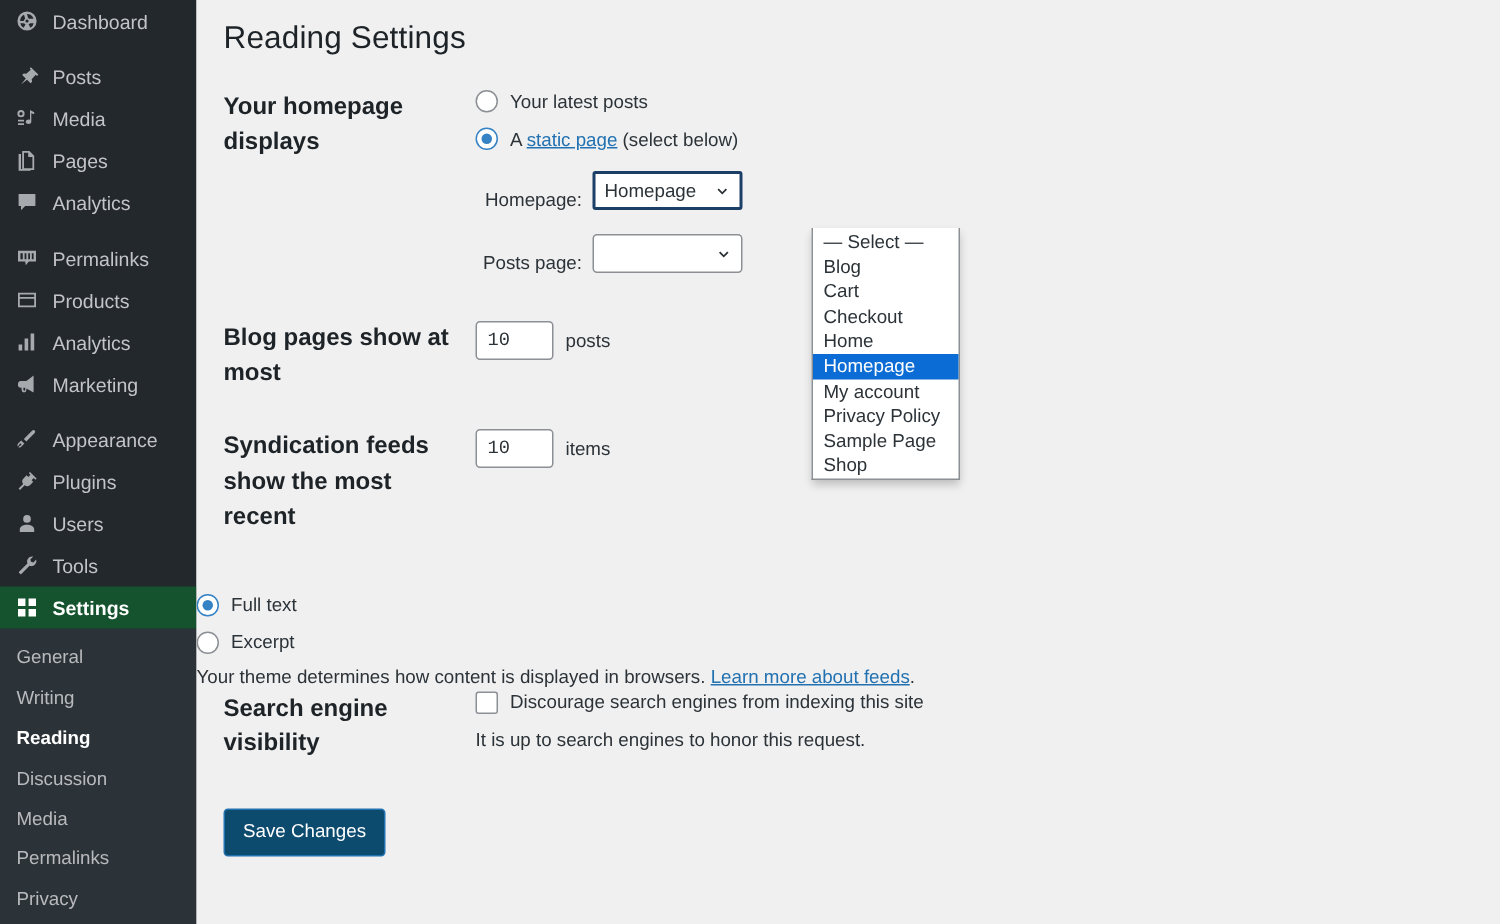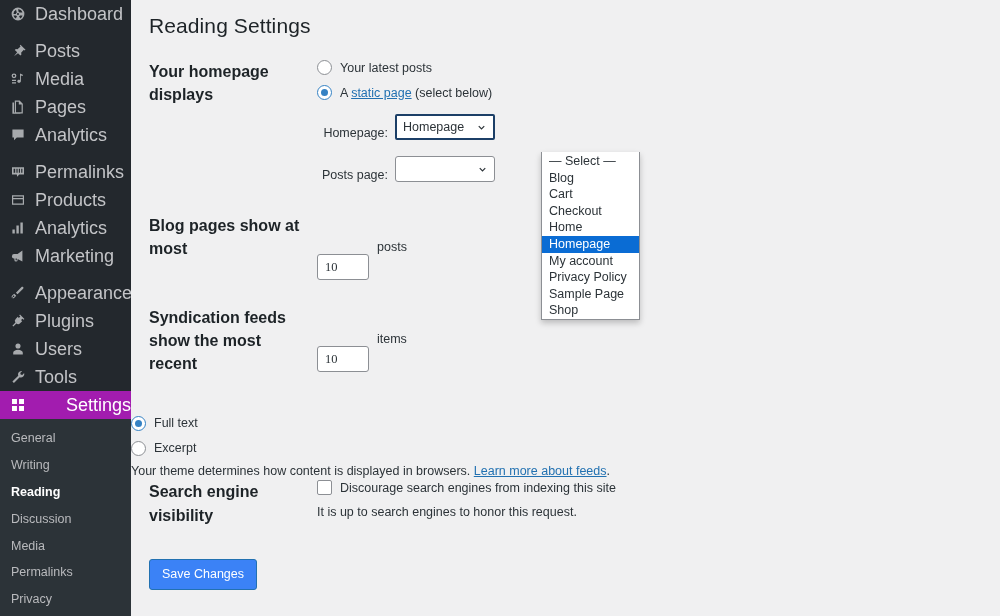--- a/index.html
+++ b/index.html
@@ -15,27 +15,27 @@
 
   
   #sidebar {
     width: 131px; height: 616px; flex: 0 0 131px;
     background: #23282d; color: #fff;
     position: relative; overflow: hidden;
   }
   .menu-item {
     display: flex; align-items: center;
     height: 28px; padding-left: 9px;
-    color: #c3c4c7; font-size: 18px;
+    color: #c3c4c7; font-size: 13px;
     line-height: 1; cursor: pointer; position: relative;
   }
   .menu-item .mi-label { padding-left: 8px; white-space: nowrap; }
   .menu-item.sep-top { margin-top: 9px; }
   .menu-item.current {
-    background: #a21caf; color: #fff; font-weight: 400; justify-content: space-between;
+    background: #14532d; color: #fff; font-weight: 700;
   }
   .menu-item.current .ico { color: #fff; }
   .menu-item.current::after {
     content: ""; position: absolute; right: -8px; top: 50%;
     margin-top: -8px; width: 0; height: 0;
     border-top: 8px solid transparent;
     border-bottom: 8px solid transparent;
     border-left: 8px solid #f0f0f1;
   }
   .ico {
@@ -131,32 +131,31 @@
     font-size: 12.5px; color: #2c3338;
     padding: 1px 0 1px 7px; line-height: 15px; height: 16.6px;
     white-space: nowrap; cursor: pointer;
   }
   .opt.selected { background: #0a6cd4; color: #fff; }
 
   .num-input {
     width: 52px; height: 26px; background: #fff;
     border: 1px solid #8c8f94; border-radius: 3px;
     font-size: 12.5px; color: #2c3338;
-    padding: 0 7px; font-family: Liberation Serif, serif;
+    padding: 0 7px; font-family: Liberation Mono, monospace;
     outline: none;
-    margin-top: 40px;
   }
   .inline-unit {
     font-size: 12.5px; color: #2c3338; margin-left: 8px;
   }
   .helper {
     font-size: 12.5px; color: #2c3338; line-height: 1.5; margin-top: 4px;
   }
   .btn-primary {
-    background: #3b82f6; border: 1px solid #2271b1; border-radius: 3px;
+    background: #0c4a6e; border: 1px solid #2271b1; border-radius: 3px;
     color: #fff; font-size: 12.5px; padding: 6px 12px;
     cursor: pointer; font-family: "Liberation Sans", sans-serif;
     line-height: 1.4;
   }
 </style>
 </head>
 <body>
 
 <div id="app">
 

